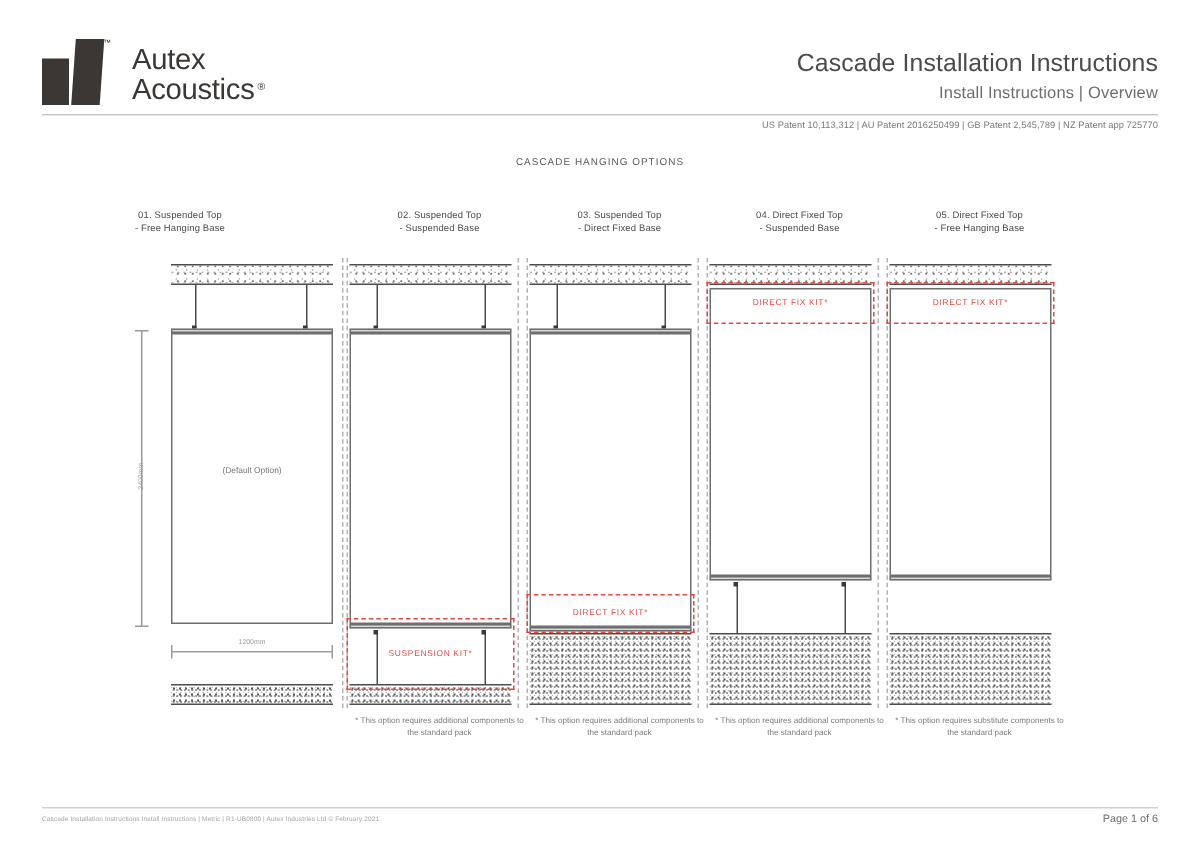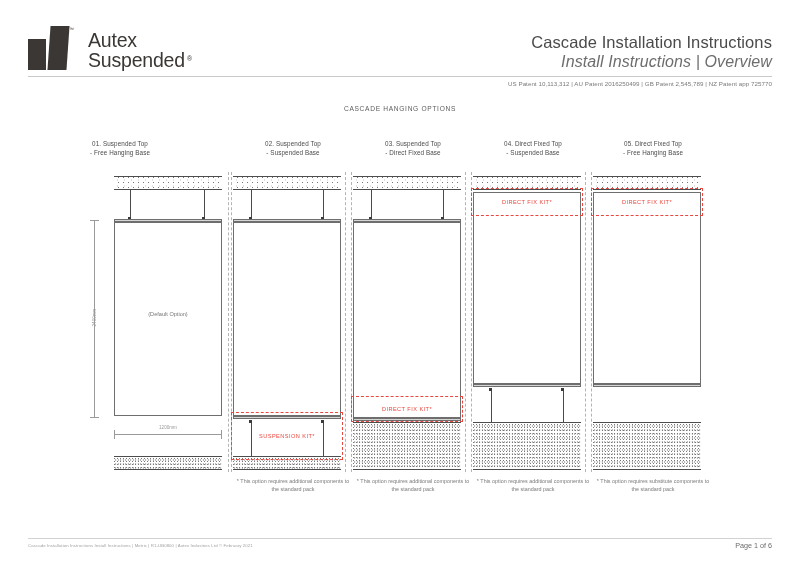--- a/index.html
+++ b/index.html
@@ -50,22 +50,22 @@
   }
 
   #title-block {
     position: absolute; right: 28px; top: 32px; text-align: right; margin-left: 48px;
   }
   #doc-title {
     font-size: 16.5px; color: #4b4b4b; letter-spacing: 0.1px;
     line-height: 20px;
   }
   #doc-subtitle {
-    font-size: 16px; color: #6d6d6d; letter-spacing: 0.1px;
-    line-height: 16px; margin-top: 2px; font-style: italic;
+    font-size: 11px; color: #6d6d6d; letter-spacing: 0.1px;
+    line-height: 16px; margin-top: 2px;
   }
 
   #header-rule {
     position: absolute; left: 28px; right: 28px; top: 76px;
     border-top: 1px solid #c9c9c9;
   }
   #patent-line {
     position: absolute; right: 28px; top: 80px;
     font-size: 6.2px; color: #7a7a7a; letter-spacing: 0.05px;
   }
@@ -200,21 +200,21 @@
 <div id="header">
 
   <div id="logo-block">
     <div id="logo-mark">
       <div class="bar-left"></div>
       <div class="bar-right"></div>
       <span class="tm">™</span>
     </div>
     <div id="logo-text">
       <div>Autex</div>
-      <div class="line2"><span>Suspended</span><span class="reg">®</span></div>
+      <div class="line2"><span>Acoustics</span><span class="reg">®</span></div>
     </div>
   </div>
 
   <div id="title-block">
     <div id="doc-title">Cascade Installation Instructions</div>
     <div id="doc-subtitle">Install Instructions | Overview</div>
   </div>
 
   <div id="header-rule"></div>
   <div id="patent-line">US Patent 10,113,312 | AU Patent 2016250499 | GB Patent 2,545,789 | NZ Patent app 725770</div>

